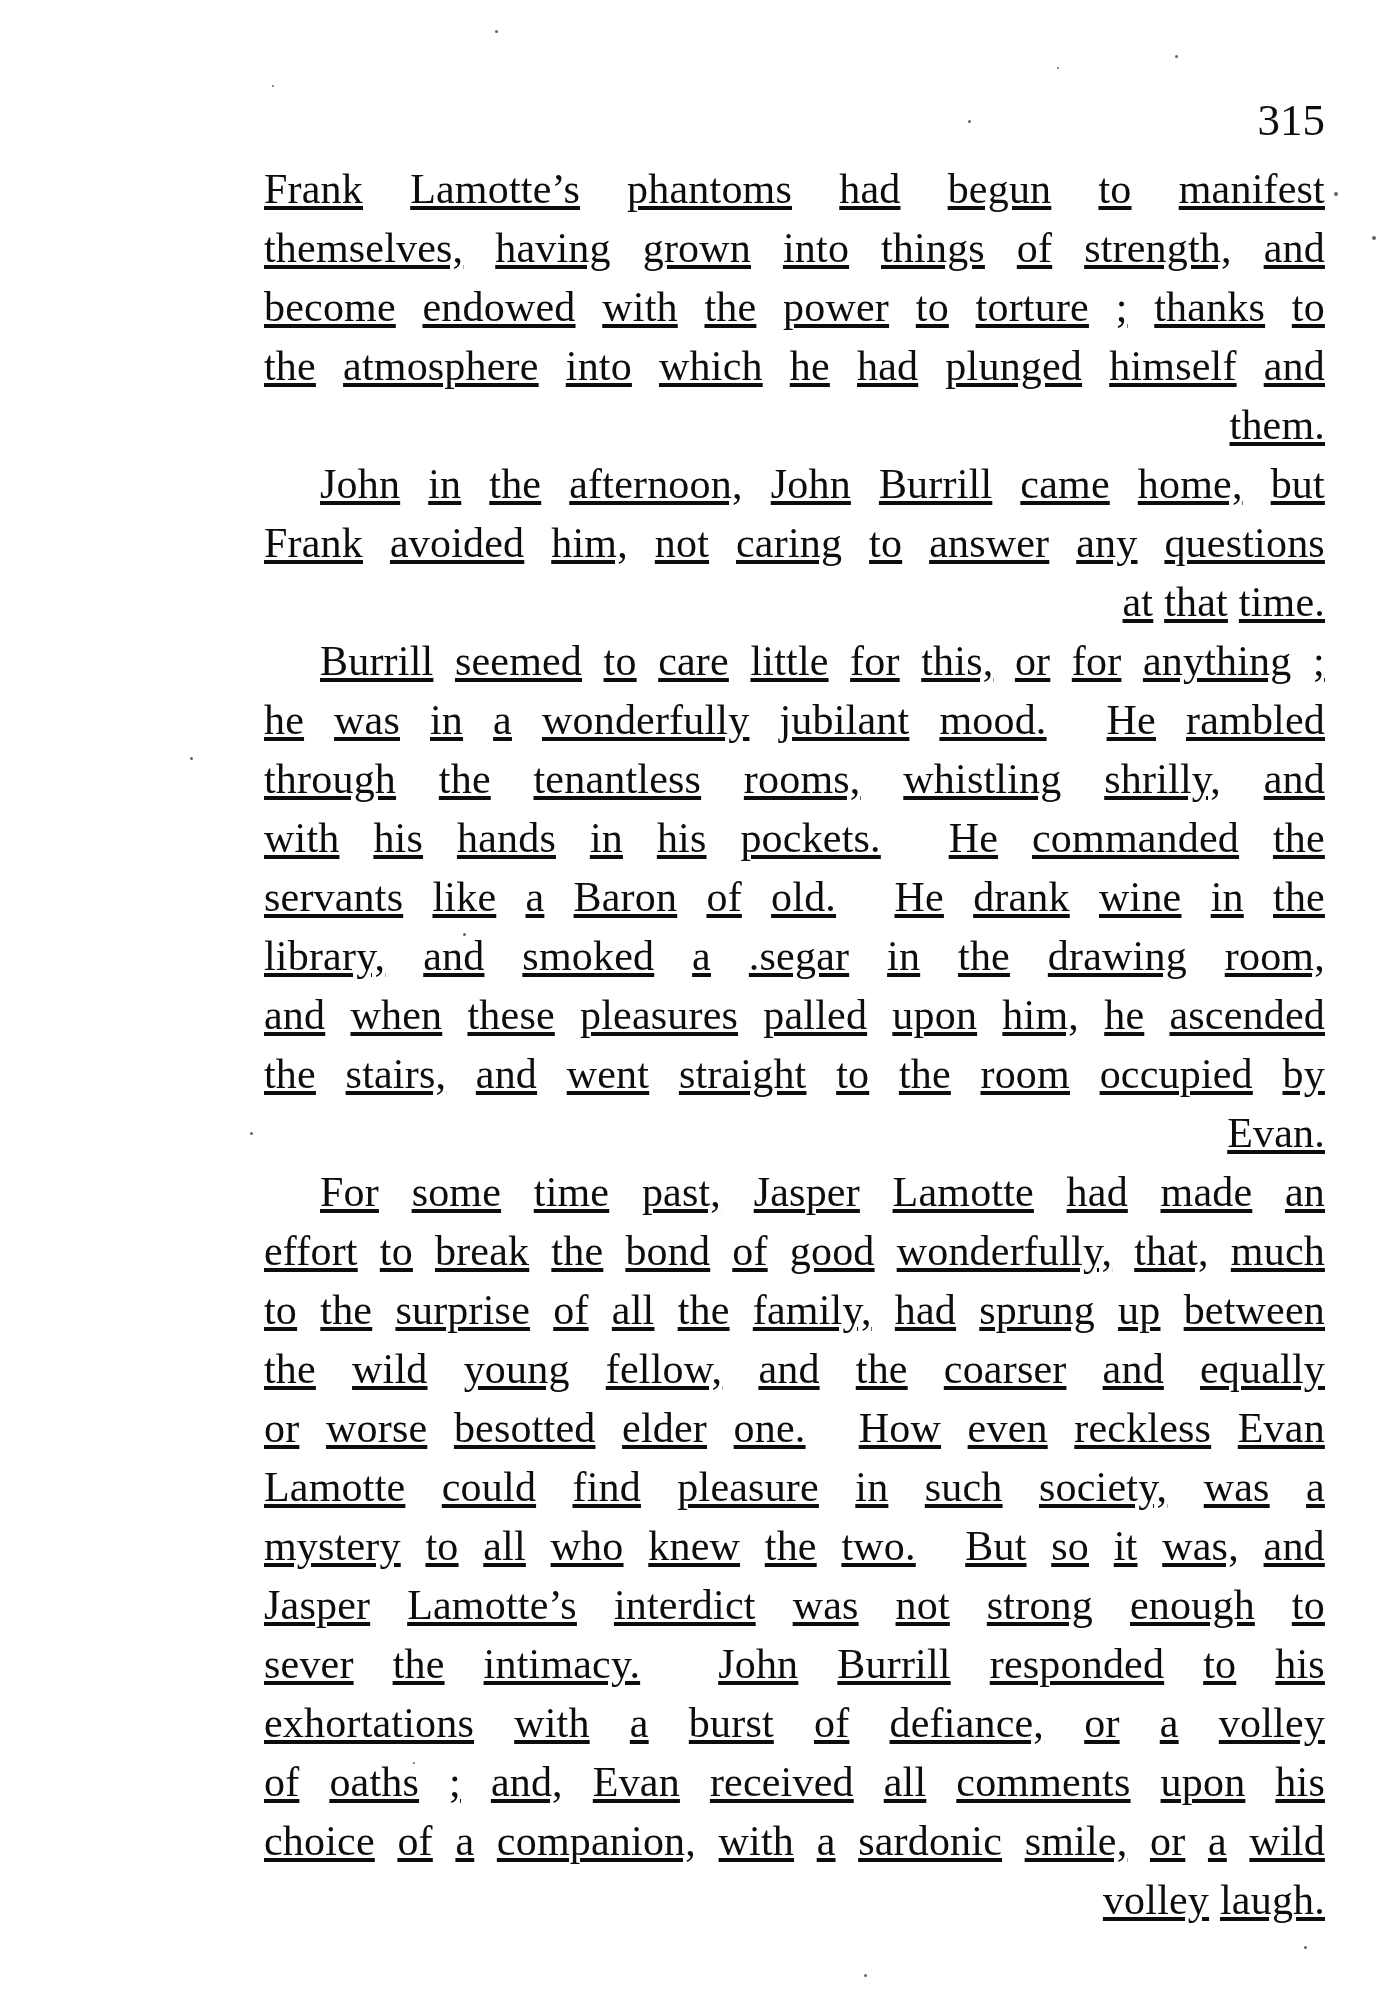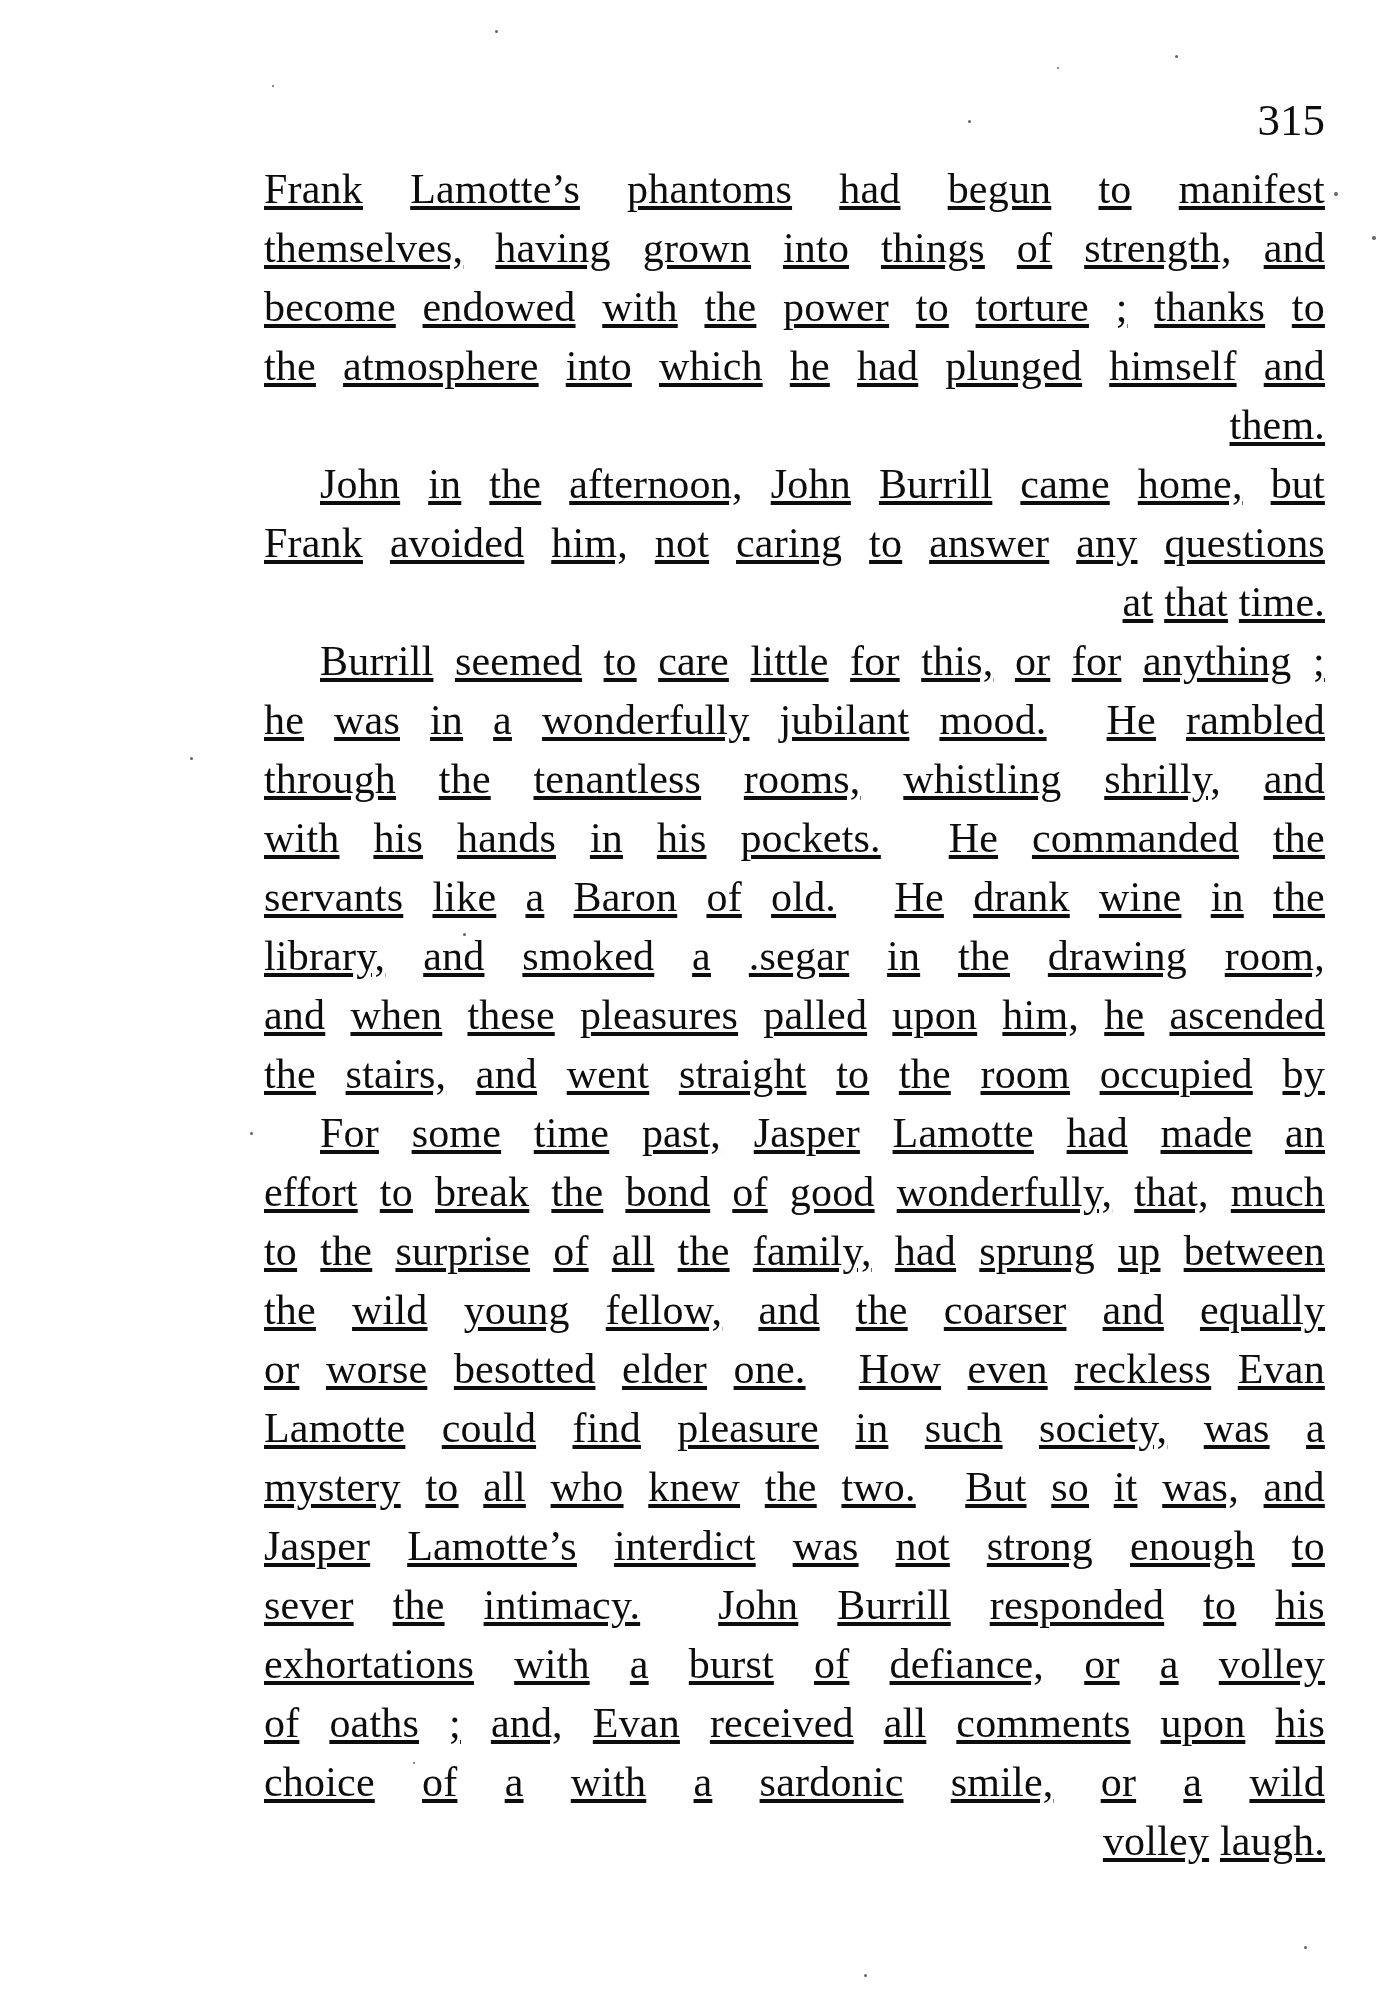--- a/index.html
+++ b/index.html
@@ -102,35 +102,36 @@
 
     <div class="para">
       <div class="line indent"><span>Burrill</span><span>seemed</span><span>to</span><span>care</span><span>little</span><span>for</span><span>this,</span><span>or</span><span>for</span><span>anything</span><span>;</span></div>
       <div class="line"><span>he</span><span>was</span><span>in</span><span>a</span><span>wonderfully</span><span>jubilant</span><span>mood.</span><span></span><span>He</span><span>rambled</span></div>
       <div class="line"><span>through</span><span>the</span><span>tenantless</span><span>rooms,</span><span>whistling</span><span>shrilly,</span><span>and</span></div>
       <div class="line"><span>with</span><span>his</span><span>hands</span><span>in</span><span>his</span><span>pockets.</span><span></span><span>He</span><span>commanded</span><span>the</span></div>
       <div class="line"><span>servants</span><span>like</span><span>a</span><span>Baron</span><span>of</span><span>old.</span><span></span><span>He</span><span>drank</span><span>wine</span><span>in</span><span>the</span></div>
       <div class="line"><span>library,</span><span>and</span><span>smoked</span><span>a</span><span>.segar</span><span>in</span><span>the</span><span>drawing</span><span>room,</span></div>
       <div class="line"><span>and</span><span>when</span><span>these</span><span>pleasures</span><span>palled</span><span>upon</span><span>him,</span><span>he</span><span>ascended</span></div>
       <div class="line"><span>the</span><span>stairs,</span><span>and</span><span>went</span><span>straight</span><span>to</span><span>the</span><span>room</span><span>occupied</span><span>by</span></div>
+      <div class="line last"><span>Evan.</span></div>
     </div>
 
     <div class="para">
       <div class="line indent"><span>For</span><span>some</span><span>time</span><span>past,</span><span>Jasper</span><span>Lamotte</span><span>had</span><span>made</span><span>an</span></div>
       <div class="line"><span>effort</span><span>to</span><span>break</span><span>the</span><span>bond</span><span>of</span><span>good</span><span>wonderfully,</span><span>that,</span><span>much</span></div>
       <div class="line"><span>to</span><span>the</span><span>surprise</span><span>of</span><span>all</span><span>the</span><span>family,</span><span>had</span><span>sprung</span><span>up</span><span>between</span></div>
       <div class="line"><span>the</span><span>wild</span><span>young</span><span>fellow,</span><span>and</span><span>the</span><span>coarser</span><span>and</span><span>equally</span></div>
       <div class="line"><span>or</span><span>worse</span><span>besotted</span><span>elder</span><span>one.</span><span></span><span>How</span><span>even</span><span>reckless</span><span>Evan</span></div>
       <div class="line"><span>Lamotte</span><span>could</span><span>find</span><span>pleasure</span><span>in</span><span>such</span><span>society,</span><span>was</span><span>a</span></div>
       <div class="line"><span>mystery</span><span>to</span><span>all</span><span>who</span><span>knew</span><span>the</span><span>two.</span><span></span><span>But</span><span>so</span><span>it</span><span>was,</span><span>and</span></div>
       <div class="line"><span>Jasper</span><span>Lamotte’s</span><span>interdict</span><span>was</span><span>not</span><span>strong</span><span>enough</span><span>to</span></div>
       <div class="line"><span>sever</span><span>the</span><span>intimacy.</span><span></span><span>John</span><span>Burrill</span><span>responded</span><span>to</span><span>his</span></div>
       <div class="line"><span>exhortations</span><span>with</span><span>a</span><span>burst</span><span>of</span><span>defiance,</span><span>or</span><span>a</span><span>volley</span></div>
       <div class="line"><span>of</span><span>oaths</span><span>;</span><span>and,</span><span>Evan</span><span>received</span><span>all</span><span>comments</span><span>upon</span><span>his</span></div>
-      <div class="line"><span>choice</span><span>of</span><span>a</span><span>with</span><span>a</span><span>sardonic</span><span>smile,</span><span>or</span><span>a</span><span>wild</span></div>
+      <div class="line"><span>choice</span><span>of</span><span>a</span><span>companion,</span><span>with</span><span>a</span><span>sardonic</span><span>smile,</span><span>or</span><span>a</span><span>wild</span></div>
       <div class="line last"><span>volley</span><span>laugh.</span></div>
     </div>
 
   </div>
 <div class="speck" style="left: 495px; top: 30px; width: 3px; height: 3px;"></div>
     <div class="speck" style="left: 272px; top: 85px; width: 2px; height: 2px;"></div>
     <div class="speck" style="left: 1057px; top: 67px; width: 2px; height: 2px;"></div>
     <div class="speck" style="left: 1175px; top: 55px; width: 3px; height: 3px;"></div>
     <div class="speck" style="left: 968px; top: 120px; width: 3px; height: 3px;"></div>
     <div class="speck" style="left: 1334px; top: 192px; width: 4px; height: 4px;"></div>

